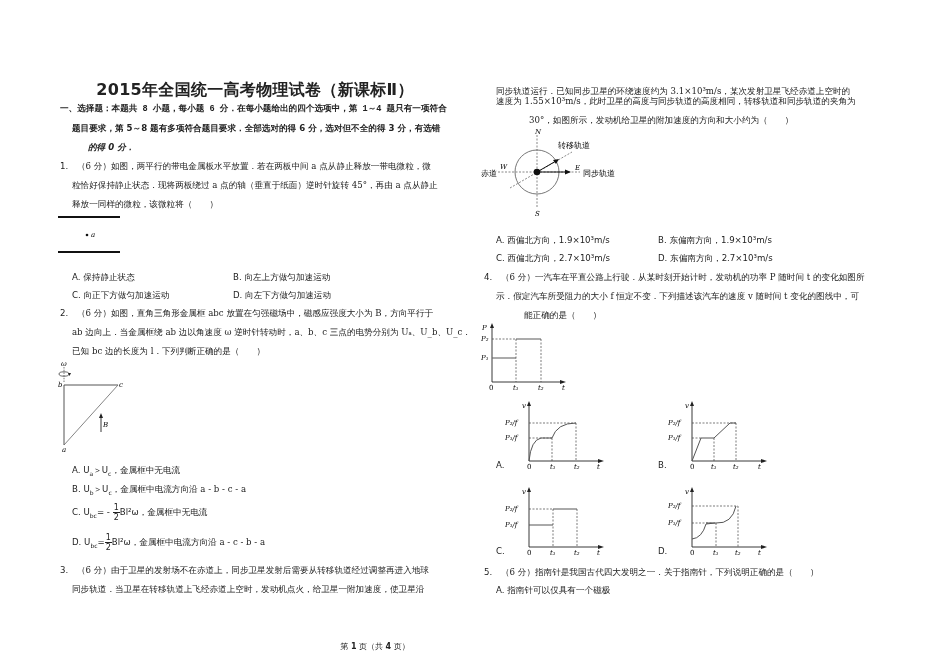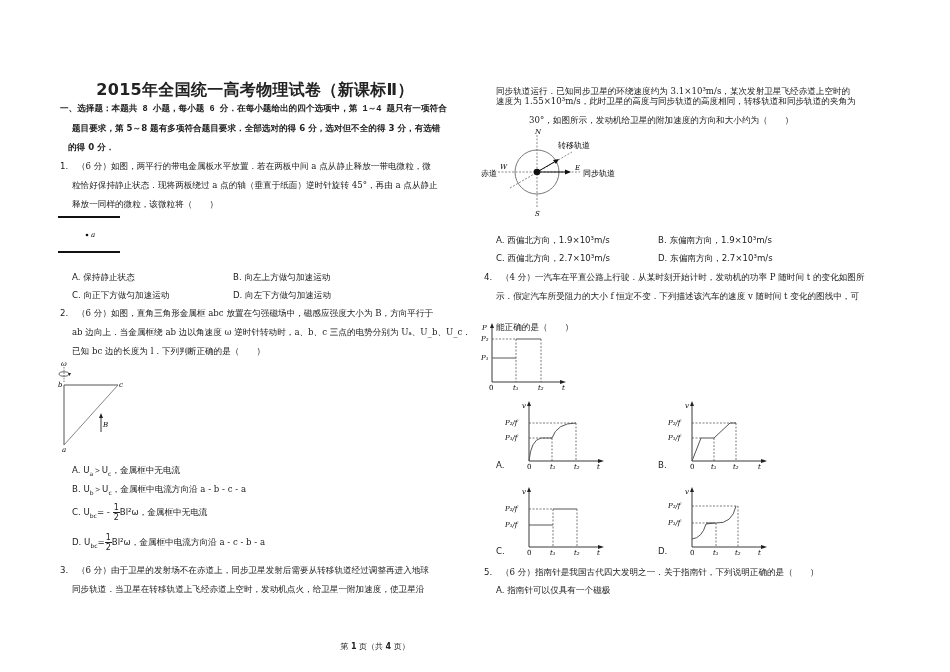--- a/index.html
+++ b/index.html
@@ -16,21 +16,21 @@
   svg text{font-family:"DejaVu Serif","Liberation Serif",serif;font-style:italic;}
   .footer{font-size:8px;}
 </style>
 </head>
 <body>
 
 <div class="abs title" style="left:0;width:510px;text-align:center;top:80px;">2015年全国统一高考物理试卷（新课标Ⅱ）</div>
 
 <div class="abs t bold" style="left:60px;top:100px;font-family:Liberation Mono, monospace;">一、选择题：本题共 8 小题，每小题 6 分．在每小题给出的四个选项中，第 1～4 题只有一项符合</div>
 <div class="abs t bold" style="left:72px;top:119px;">题目要求，第 5～8 题有多项符合题目要求．全部选对的得 6 分，选对但不全的得 3 分，有选错</div>
-<div class="abs t bold" style="left:68px;top:138px;">的得 0 分．</div>
+<div class="abs t bold" style="left:88px;top:138px;font-style:italic;">的得 0 分．</div>
 
 <div>
   <div class="abs t sans" style="left:60px;top:157px;">1.</div>
   <div class="abs t" style="left:77px;top:157px;">（6 分）如图，两平行的带电金属板水平放置．若在两板中间 a 点从静止释放一带电微粒，微</div>
   <div class="abs t" style="left:72px;top:176px;">粒恰好保持静止状态．现将两板绕过 a 点的轴（垂直于纸面）逆时针旋转 45°，再由 a 点从静止</div>
   <div class="abs t" style="left:72px;top:195px;">释放一同样的微粒，该微粒将（　　）</div>
   <svg class="abs" style="left:58px;top:213px;" width="64" height="42">
     <line x1="0" y1="4" x2="62" y2="4" stroke="#111" stroke-width="2"></line>
     <line x1="0" y1="39" x2="62" y2="39" stroke="#111" stroke-width="2"></line>
     <circle cx="29" cy="22" r="1.3" fill="#111"></circle>
@@ -109,23 +109,23 @@
   </svg>
 
   <div class="abs t sans" style="left:496px;top:231px;"><span>A.</span> <span>西偏北方向，1.9×10³m/s</span></div>
   <div class="abs t sans" style="left:658px;top:231px;"><span>B.</span> <span>东偏南方向，1.9×10³m/s</span></div>
   <div class="abs t sans" style="left:496px;top:249px;"><span>C.</span> <span>西偏北方向，2.7×10³m/s</span></div>
   <div class="abs t sans" style="left:658px;top:249px;"><span>D.</span> <span>东偏南方向，2.7×10³m/s</span></div>
 </div>
 
 <div>
   <div class="abs t sans" style="left:484px;top:268px;">4.</div>
-  <div class="abs t" style="left:501px;top:268px;">（4 分）一汽车在平直公路上行驶．从某时刻开始计时，发动机的功率 P 随时间 t 的变化如图所</div>
+  <div class="abs t" style="left:501px;top:268px;">（6 分）一汽车在平直公路上行驶．从某时刻开始计时，发动机的功率 P 随时间 t 的变化如图所</div>
   <div class="abs t" style="left:496px;top:287px;">示．假定汽车所受阻力的大小 f 恒定不变．下列描述该汽车的速度 v 随时间 t 变化的图线中，可</div>
-  <div class="abs t" style="left:496px;top:306px;margin-top:12px;">能正确的是（　　）</div>
+  <div class="abs t" style="left:524px;top:306px;">能正确的是（　　）</div>
 
   <svg class="abs" style="left:480px;top:322px;" width="100" height="70">
     <line x1="12" y1="60" x2="12" y2="4" stroke="#222" stroke-width="0.9"></line>
     <polygon points="12,1 10,6 14,6" fill="#222"></polygon>
     <line x1="12" y1="60" x2="82" y2="60" stroke="#222" stroke-width="0.9"></line>
     <polygon points="86,60 80,58 80,62" fill="#222"></polygon>
     <line x1="12" y1="17" x2="36" y2="17" stroke="#444" stroke-width="0.7" stroke-dasharray="2,1.5"></line>
     <line x1="12" y1="36" x2="36" y2="36" stroke="#666" stroke-width="1.1"></line>
     <line x1="36" y1="17" x2="61" y2="17" stroke="#666" stroke-width="1.1"></line>
     <line x1="36" y1="17" x2="36" y2="60" stroke="#444" stroke-width="0.7" stroke-dasharray="2,1.5"></line>

